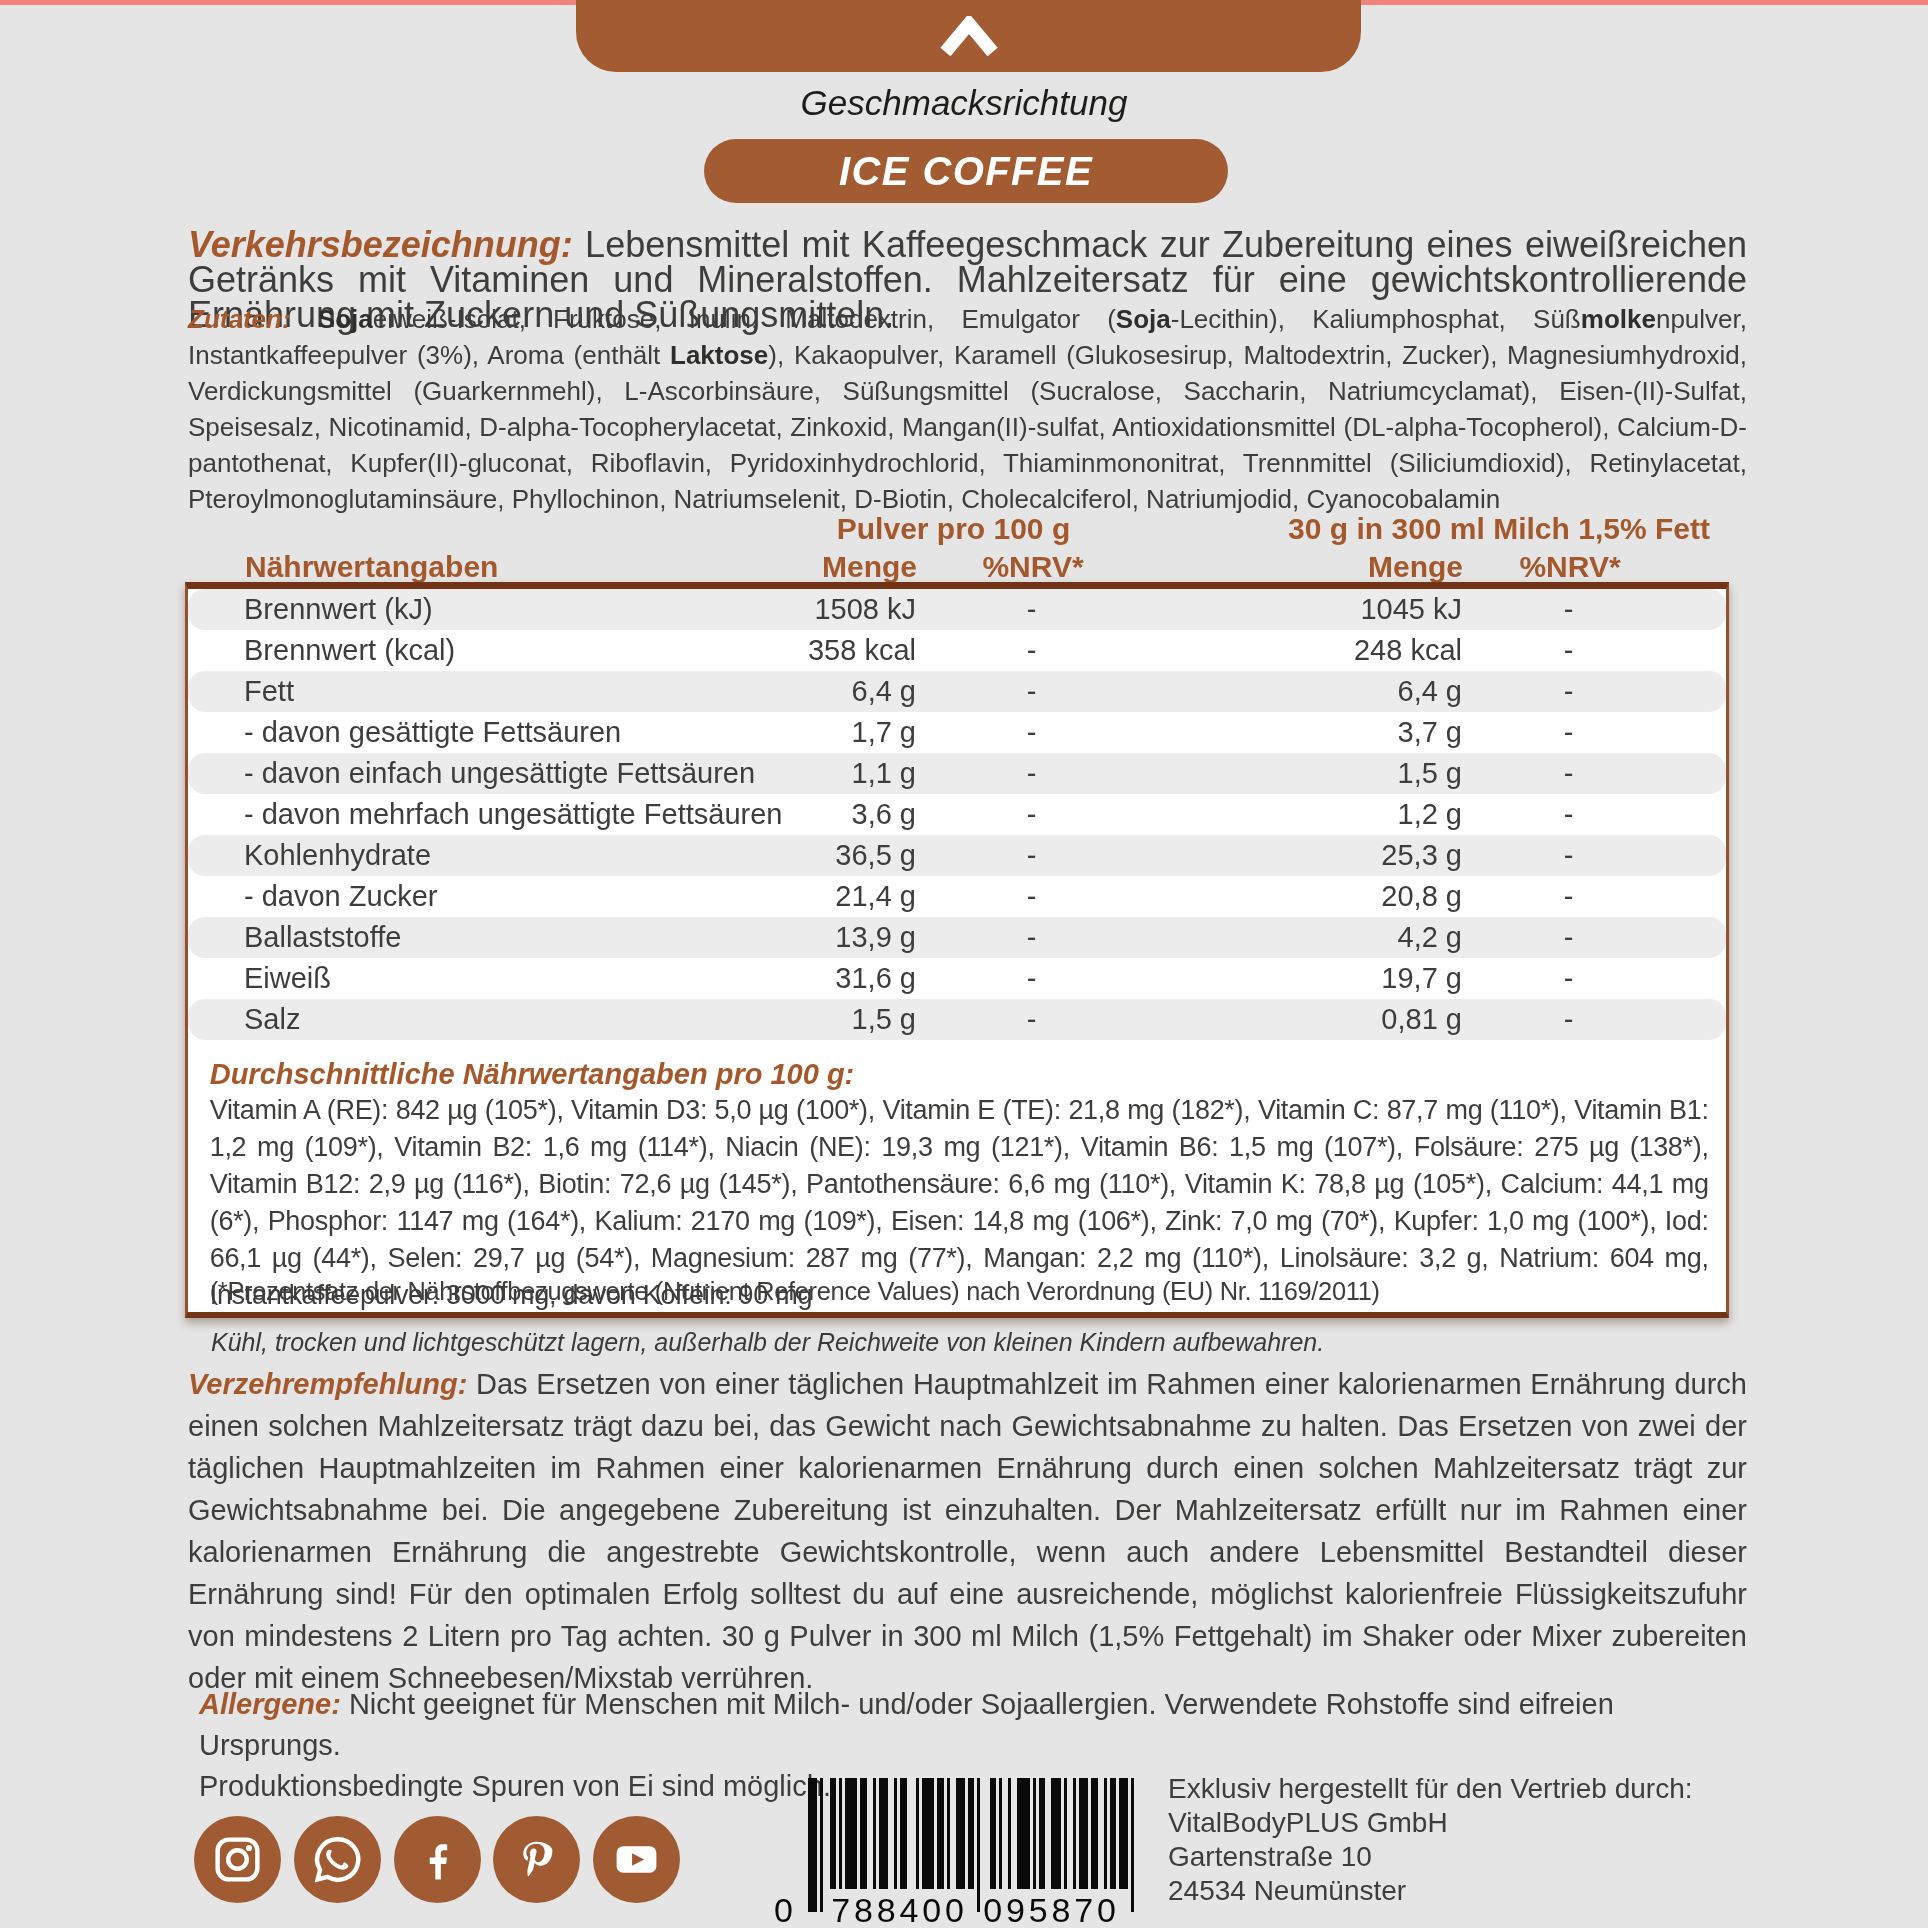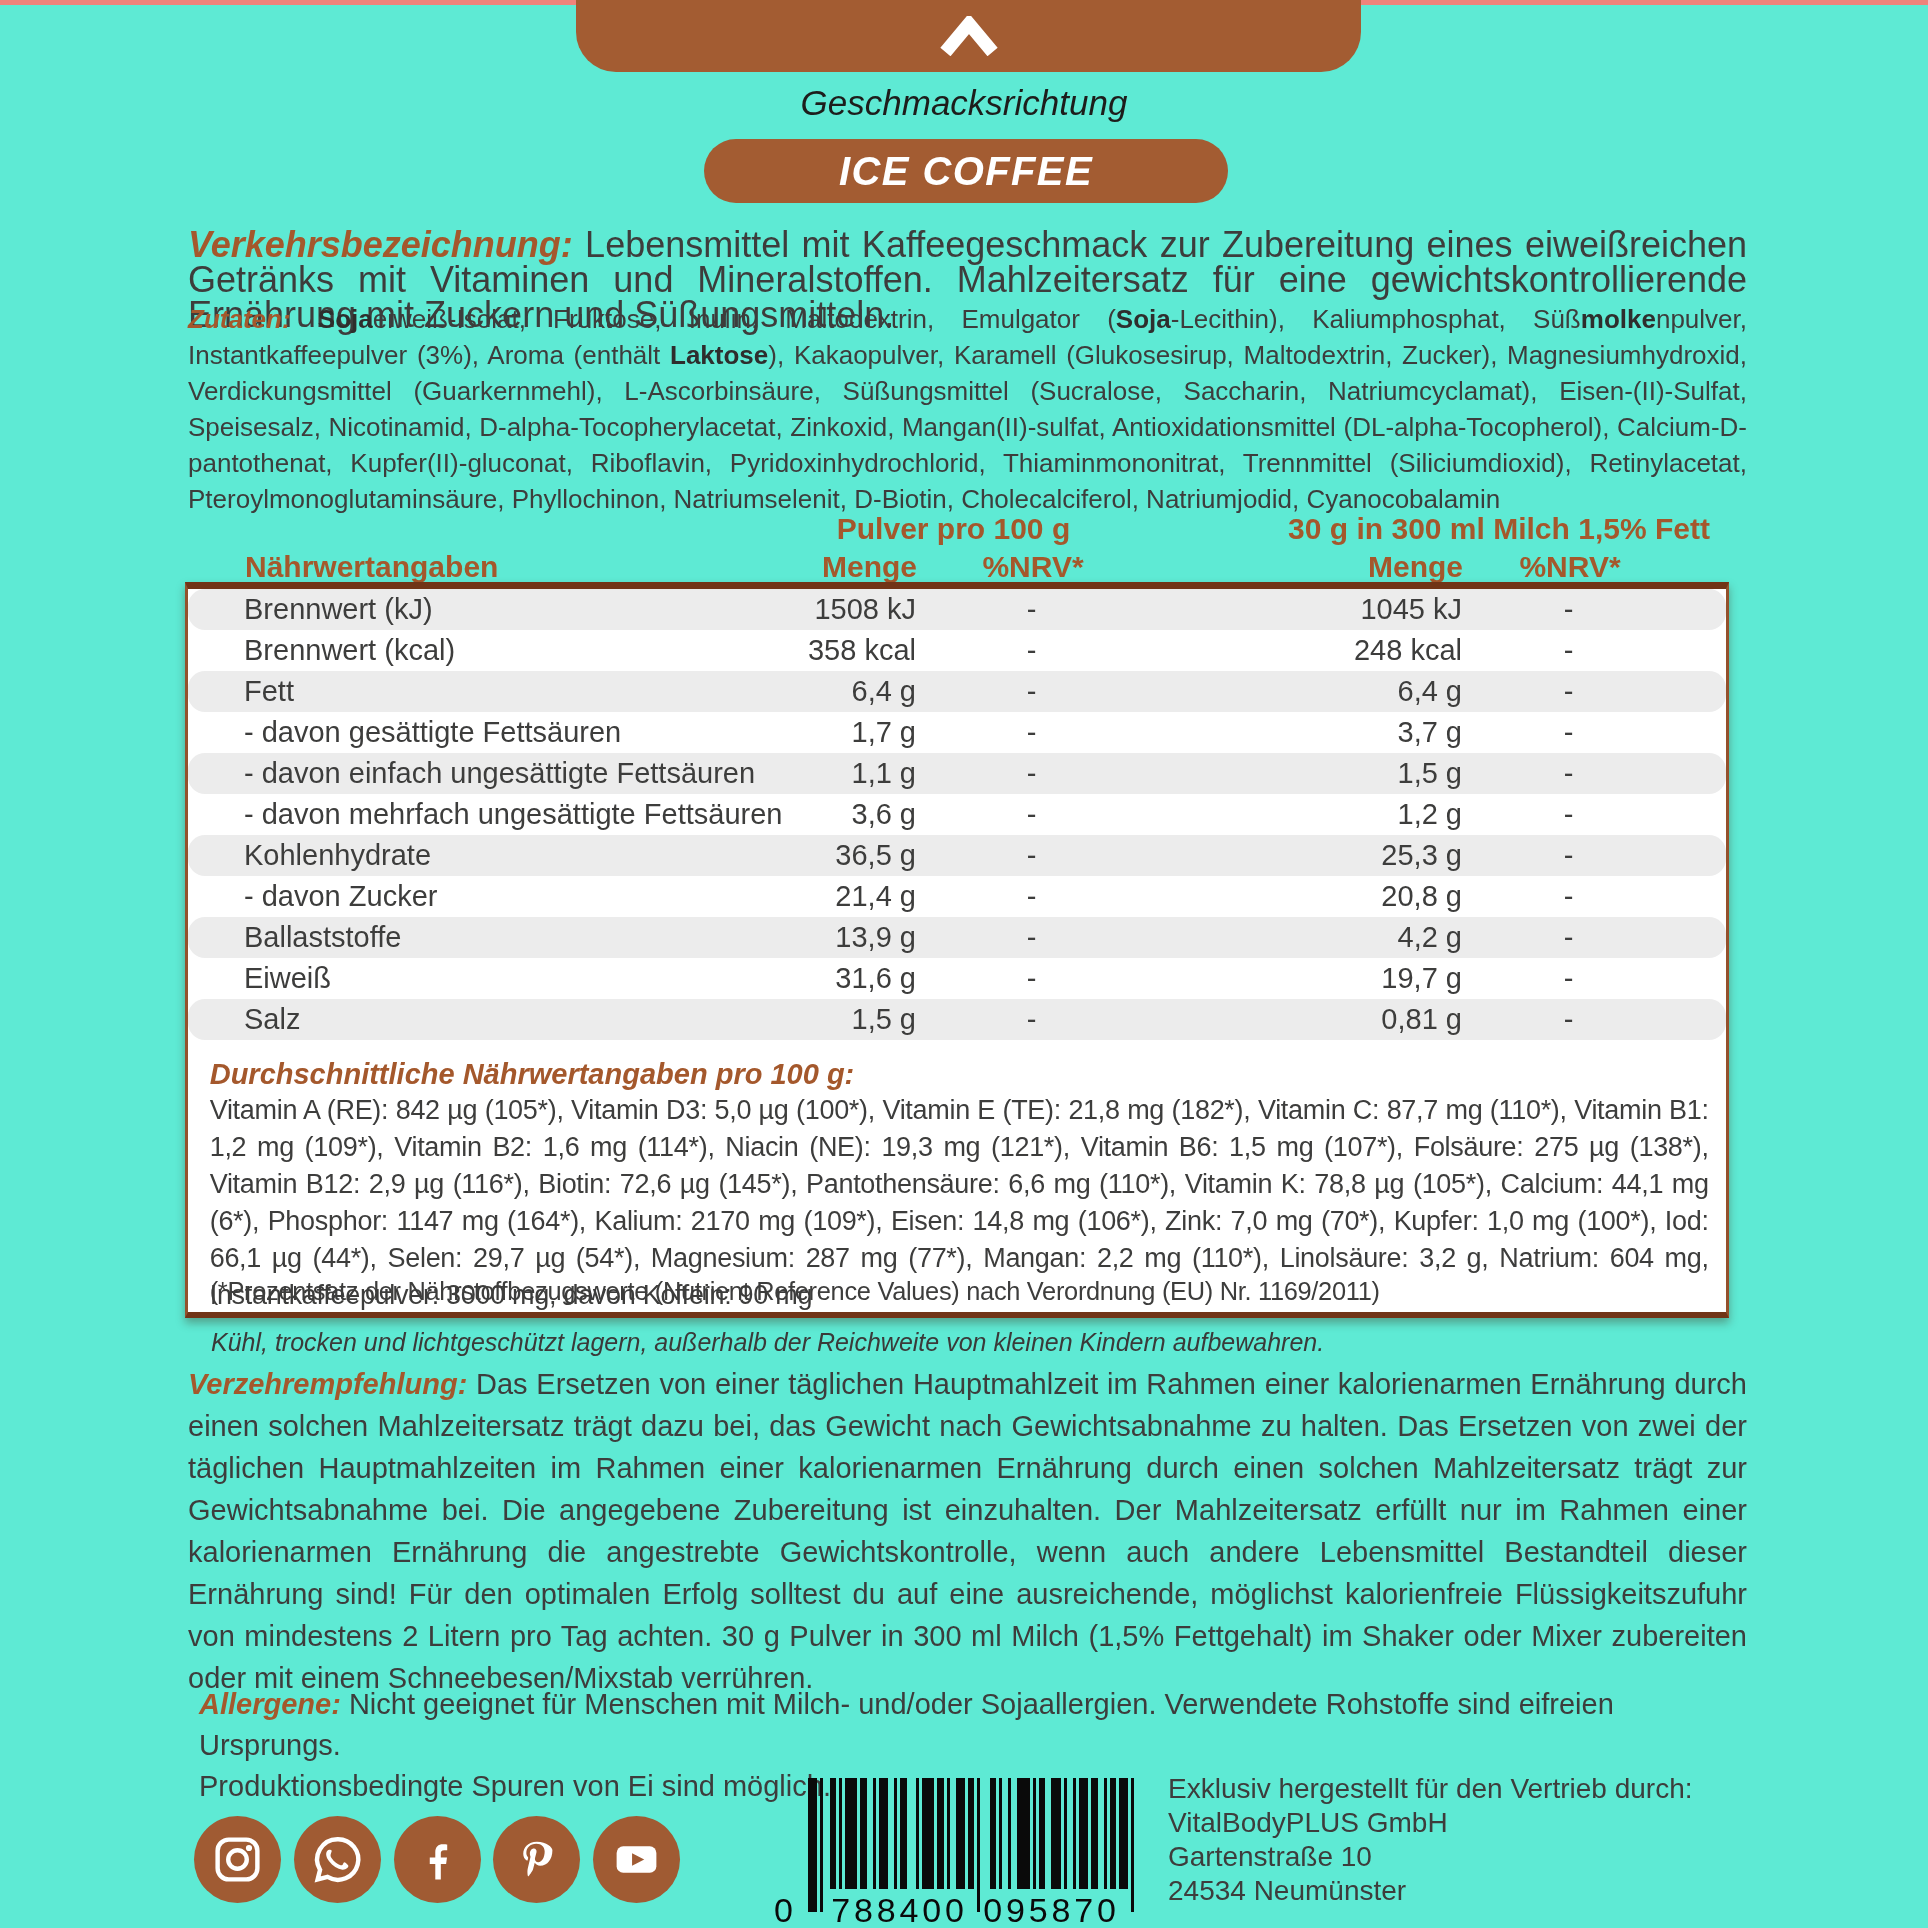--- a/index.html
+++ b/index.html
@@ -1,16 +1,16 @@
 <!DOCTYPE html>
 <html style="font-size:15px"><head>
 <meta charset="utf-8">
 <style>
   html,body{margin:0;padding:0;background:#fff;}
-  .page{position:relative;width:1928px;height:1928px;background:#5eead4;
+  .page{position:relative;width:1928px;height:1928px;background:#e5e5e5;
         font-family:"Liberation Sans",sans-serif;color:#3d3d3c;overflow:hidden;}
 
   .top-line{position:absolute;left:0;top:0;width:1928px;height:4.7px;background:#ef837b;}
 
   .flavor-tab{position:absolute;left:576px;top:0;width:785px;height:72px;
               background:#a35c32;border-radius:0 0 40px 40px;
               display:flex;align-items:center;justify-content:center;}
   .flavor-label{position:absolute;left:0;top:83px;width:1928px;text-align:center;
                 font-size:35px;font-style:italic;color:#1d1d1b;}
   .flavor-pill{position:absolute;left:704px;top:139px;width:524px;height:64px;background:#a35c32;

